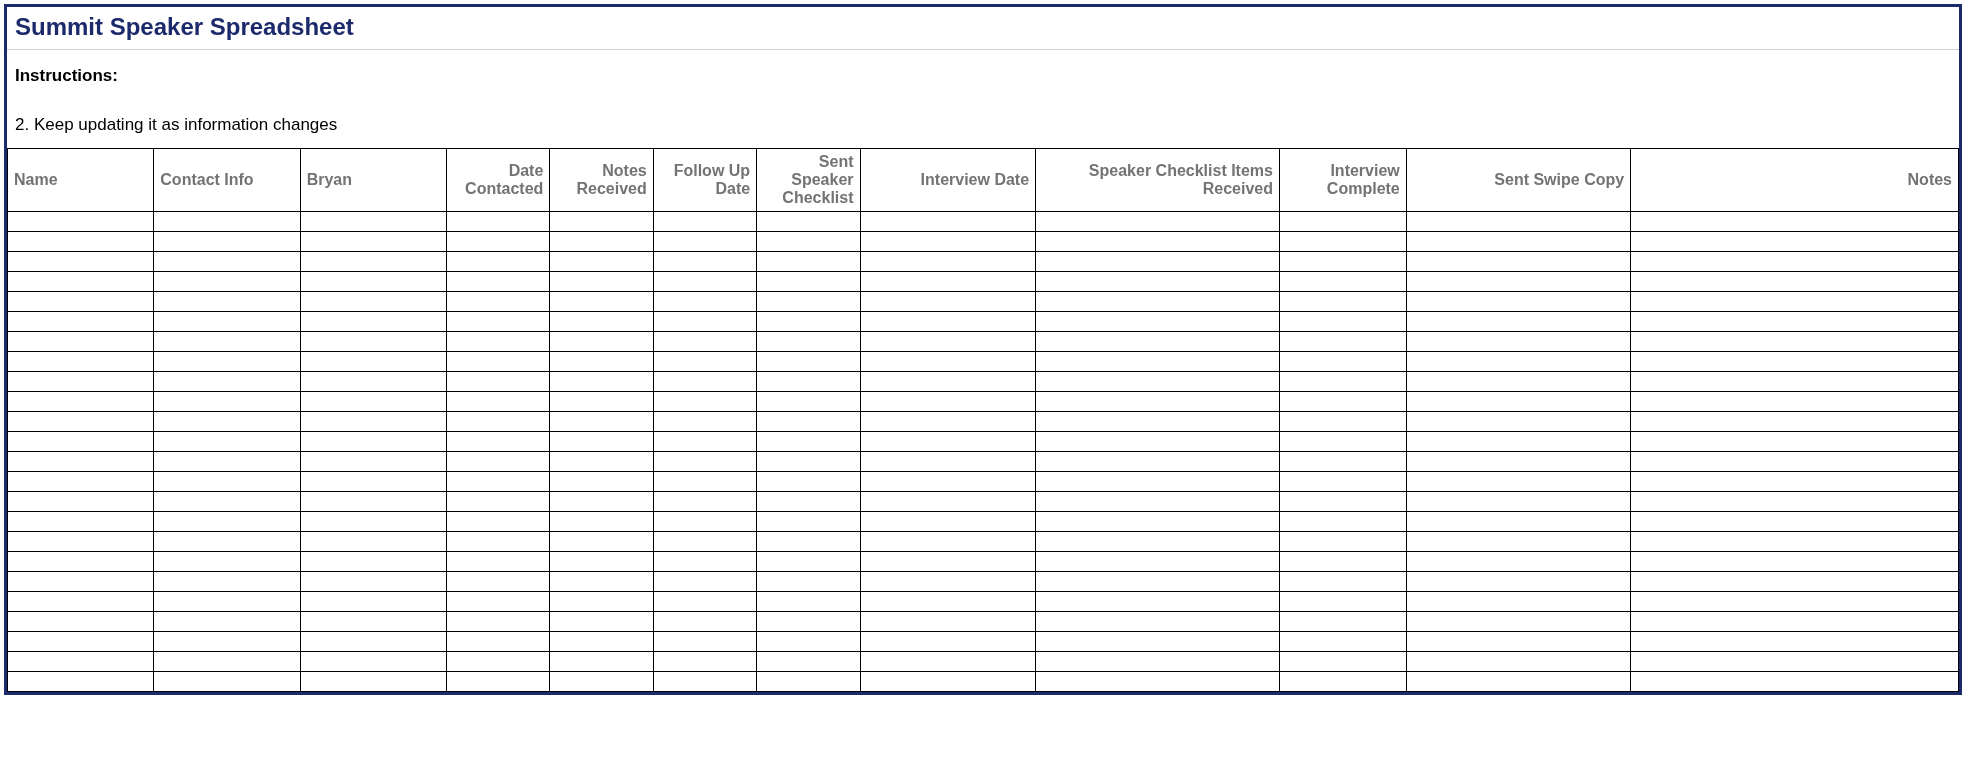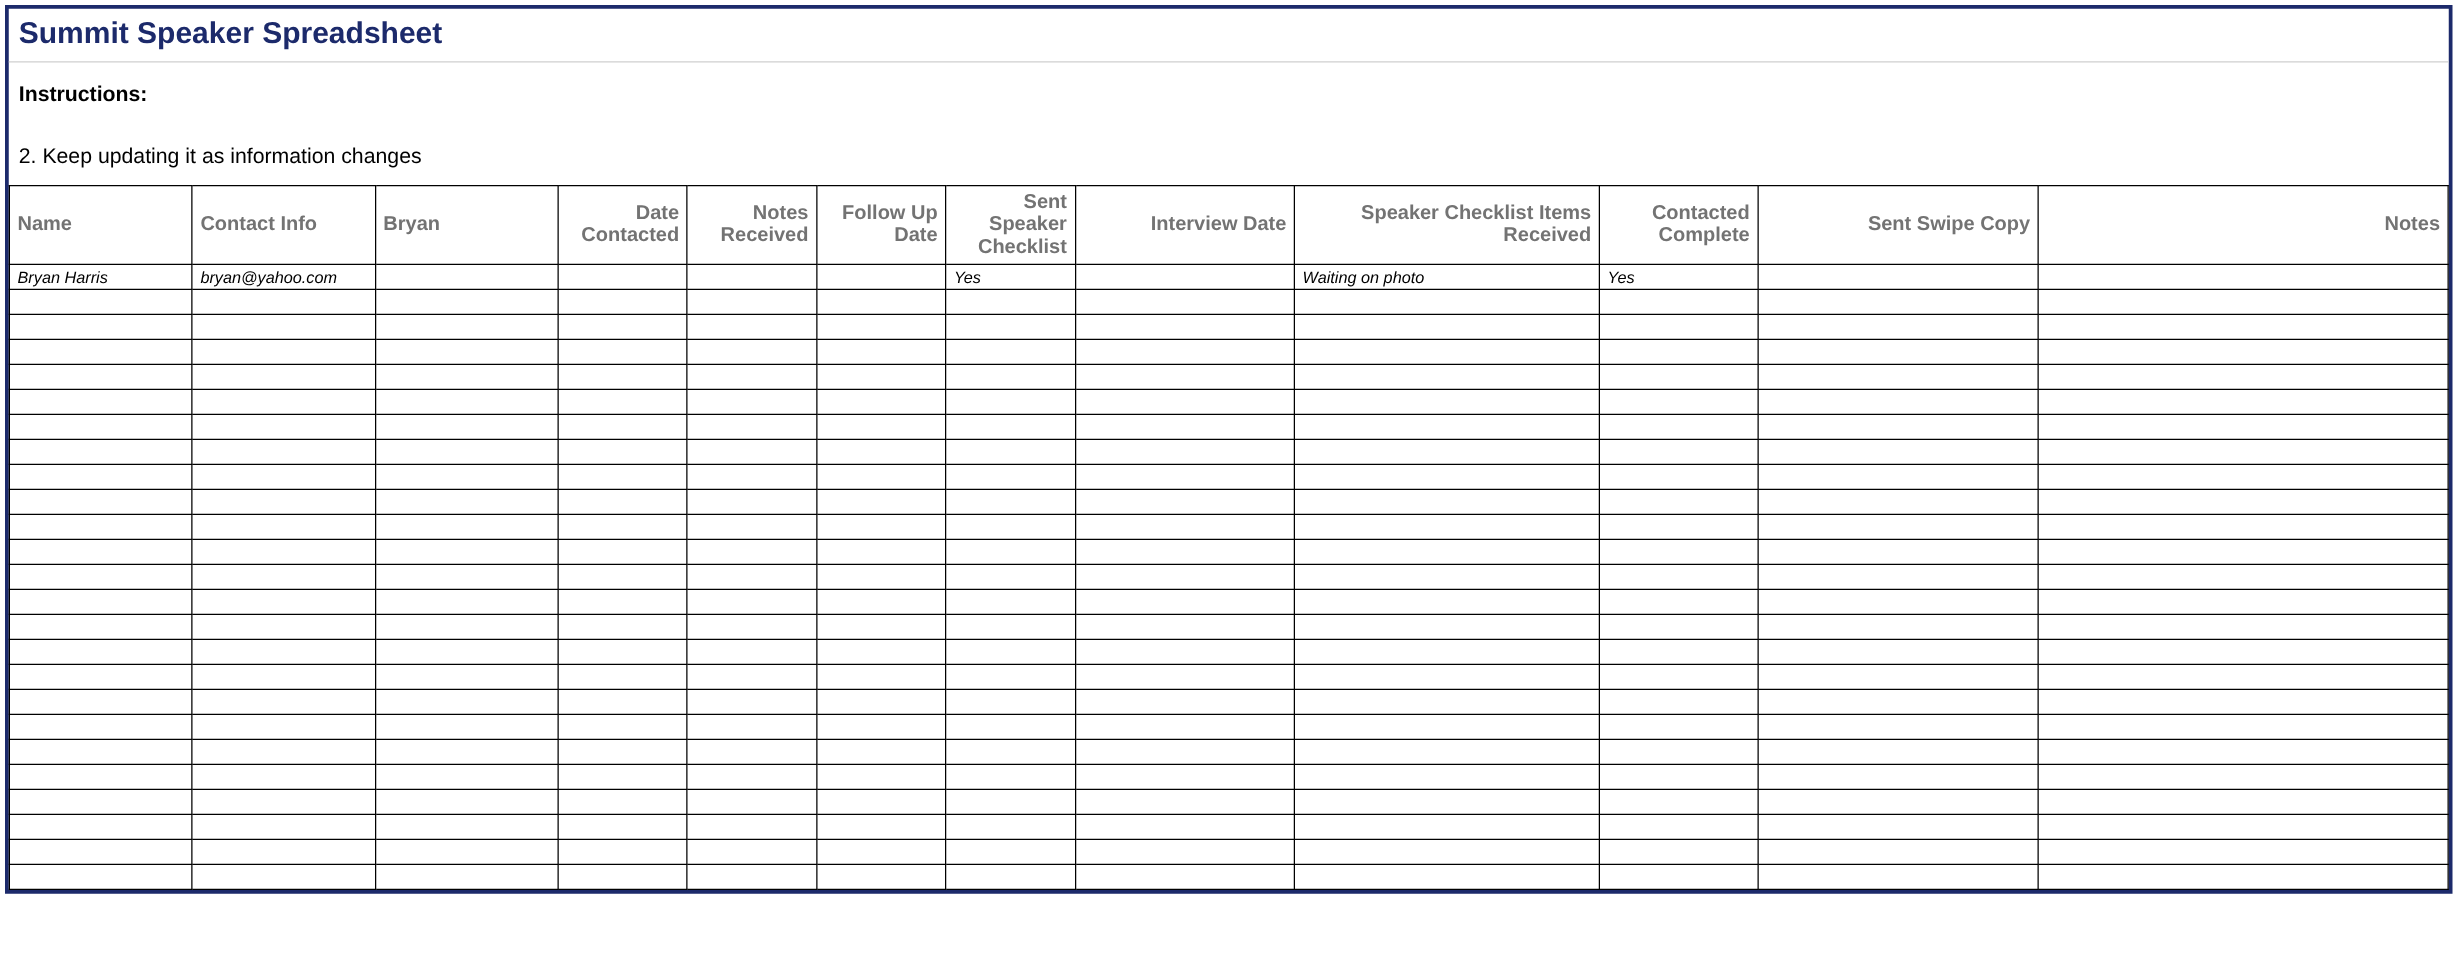--- a/index.html
+++ b/index.html
@@ -108,41 +108,27 @@
       <tr id="header-row">
           <th class="left">Name</th>
           <th class="left">Contact Info</th>
           <th class="left">Bryan</th>
           <th class="center">Date Contacted</th>
           <th class="center">Notes Received</th>
           <th class="center">Follow Up Date</th>
           <th class="center">Sent Speaker Checklist</th>
           <th class="center">Interview Date</th>
           <th class="center">Speaker Checklist Items Received</th>
-          <th class="center">Contacted Complete</th>
+          <th class="center">Interview Complete</th>
           <th class="center">Sent Swipe Copy</th>
           <th class="center">Notes</th>
         </tr>
     </thead>
     <tbody id="body-rows">
         <tr>
-          <td>Bryan Harris</td>
-          <td>bryan@yahoo.com</td>
-          <td></td>
-          <td></td>
-          <td></td>
-          <td></td>
-          <td>Yes</td>
-          <td></td>
-          <td>Waiting on photo</td>
-          <td>Yes</td>
-          <td></td>
-          <td></td>
-        </tr>
-        <tr>
           <td></td>
           <td></td>
           <td></td>
           <td></td>
           <td></td>
           <td></td>
           <td></td>
           <td></td>
           <td></td>
           <td></td>

